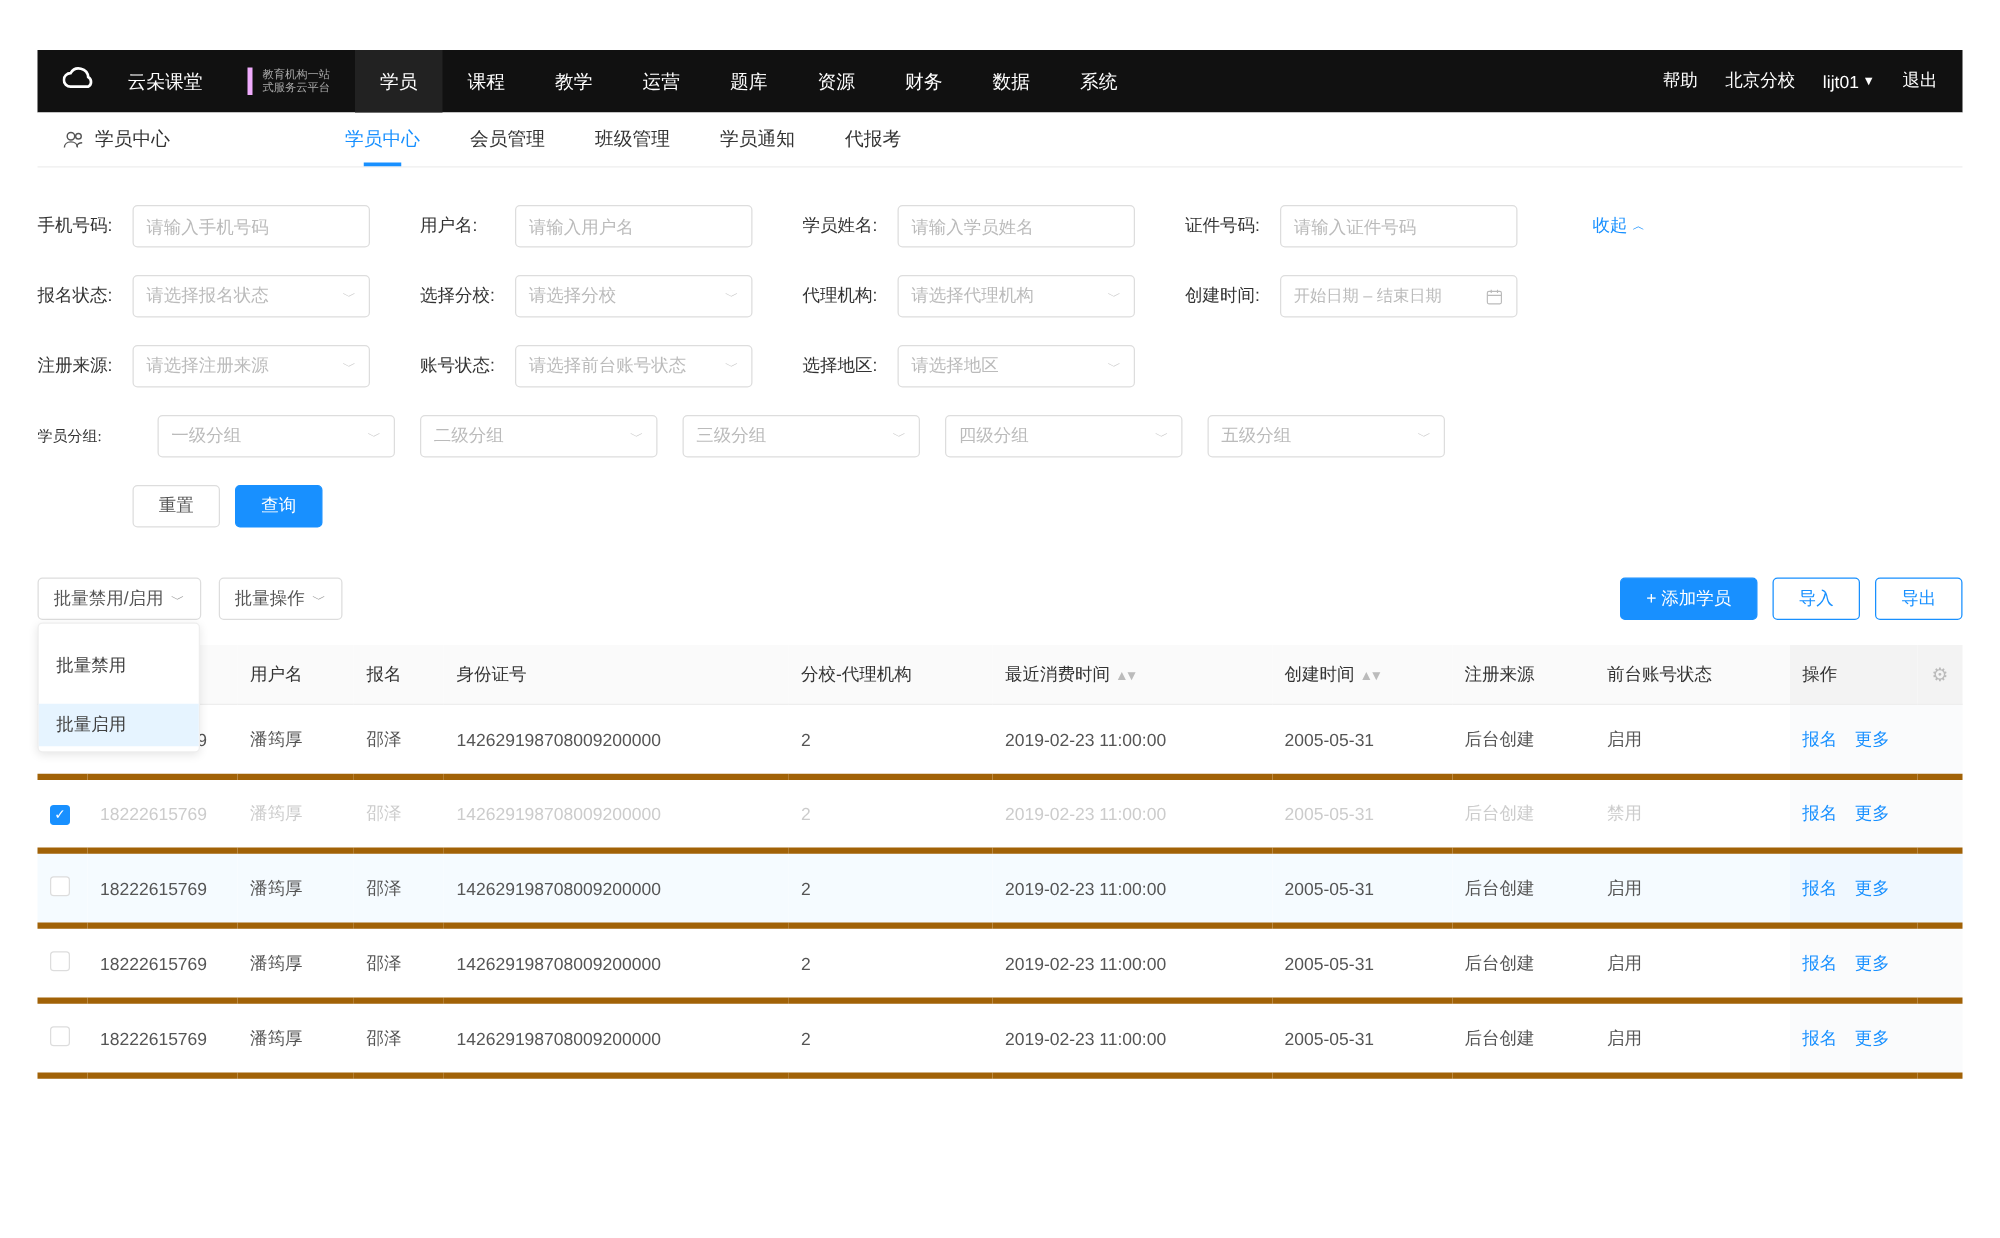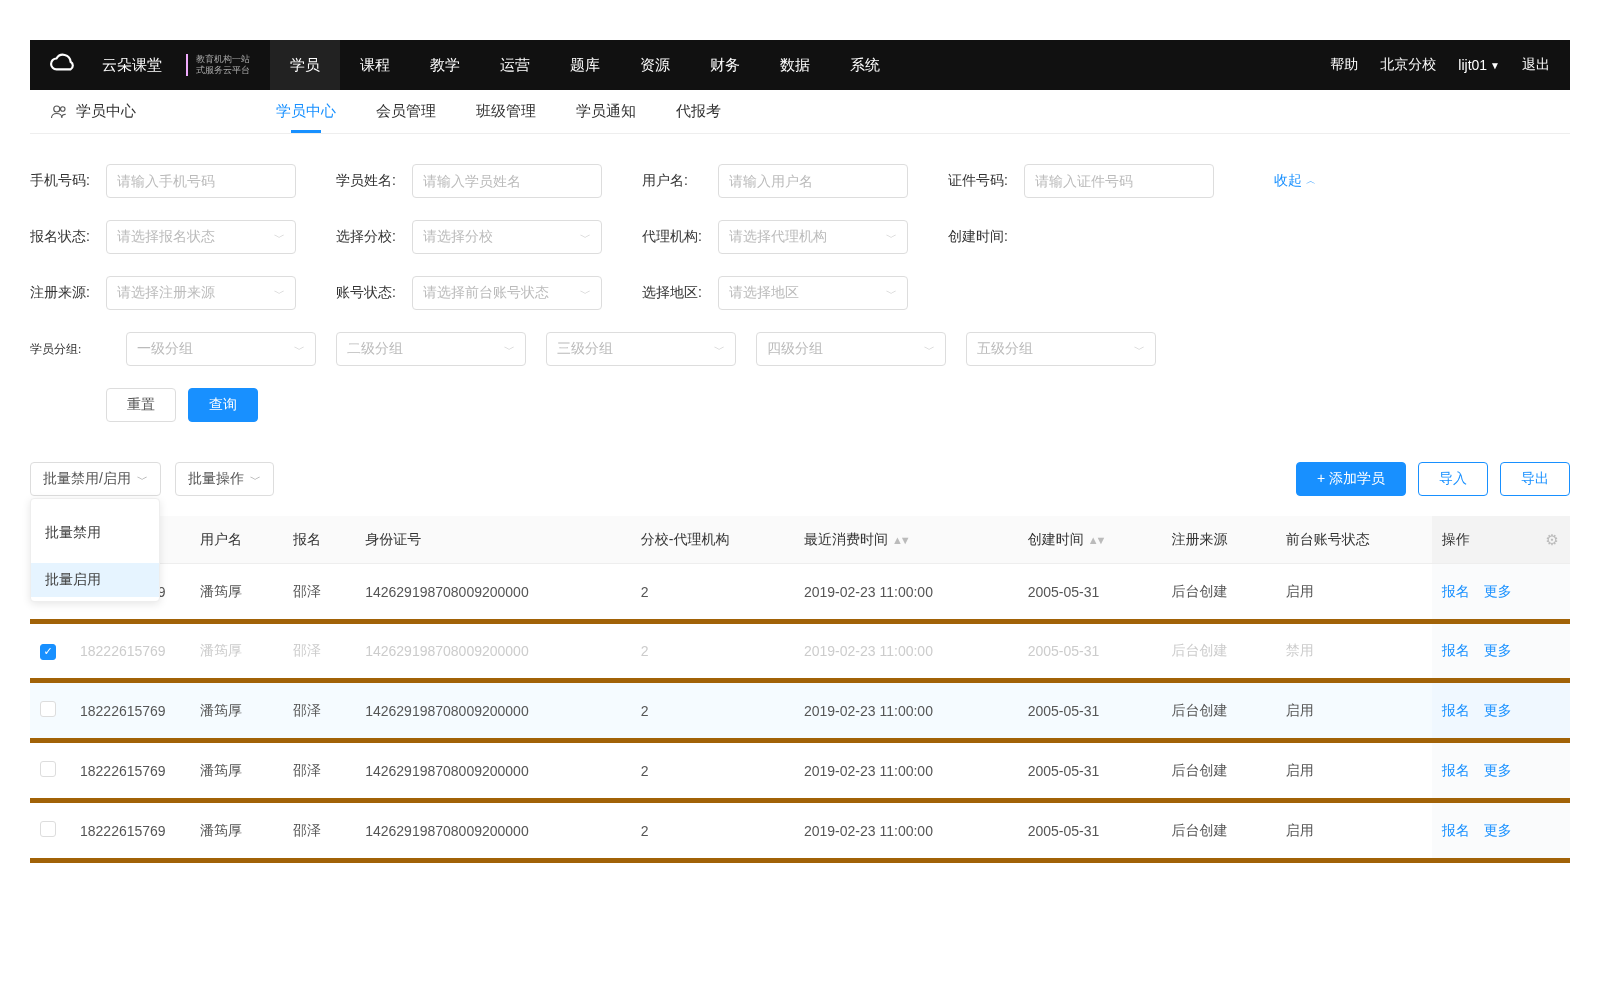--- a/index.html
+++ b/index.html
@@ -5,21 +5,21 @@
     * { margin: 0; padding: 0; box-sizing: border-box; font-family: -apple-system, "PingFang SC", "Microsoft YaHei", sans-serif; }
     body { background: #fff; color: #333; font-size: 14px; }
     .container { width: 1600px; margin: 0 auto; padding: 40px 30px; }
     
     
     .top-nav { background: #111; height: 50px; display: flex; align-items: center; padding: 0 20px; justify-content: space-between; }
     .top-nav-left { display: flex; align-items: center; height: 100%; }
     .logo { display: flex; align-items: center; color: #fff; font-size: 13px; padding-right: 20px; gap: 20px; }
     .logo-icon { width: 26px; height: 26px; margin-right: 6px; }
     .logo-text { font-size: 15px; font-weight: 500; }
-    .logo-sub { font-size: 9px; color: #aaa; border-left: 2px solid #f0abfc; padding-left: 8px; margin-left: 4px; line-height: 1.2; }
+    .logo-sub { font-size: 9px; color: #aaa; border-left: 4px solid #f0abfc; padding-left: 8px; margin-left: 16px; line-height: 1.2; }
     .top-nav-items { display: flex; height: 100%; }
     .top-nav-item { color: #fff; padding: 0 20px; display: flex; align-items: center; cursor: pointer; font-size: 15px; }
     .top-nav-item.active { background: #222; }
     .top-nav-right { display: flex; align-items: center; gap: 22px; }
     .top-nav-right-item { color: #fff; cursor: pointer; font-size: 14px; display: flex; align-items: center; }
     .caret-down { margin-left: 3px; font-size: 10px; }
     
     
     .sub-nav { background: #fff; height: 44px; display: flex; align-items: center; padding: 0 20px; border-bottom: 1px solid #eee; }
     .sub-nav-title { display: flex; align-items: center; color: #333; font-size: 15px; margin-right: 120px; }
@@ -133,26 +133,26 @@
       </div>
   </div>
 
   <div class="filter-form">
     <div class="filter-row">
       <div class="filter-item">
           <span class="filter-label">手机号码:</span>
           <input class="filter-input" placeholder="请输入手机号码" style="">
         </div>
       <div class="filter-item">
+          <span class="filter-label">用户名:</span>
+          <input class="filter-input" placeholder="请输入用户名" style="">
+        </div>
+      <div class="filter-item">
           <span class="filter-label">学员姓名:</span>
           <input class="filter-input" placeholder="请输入学员姓名" style="">
-        </div>
-      <div class="filter-item">
-          <span class="filter-label">用户名:</span>
-          <input class="filter-input" placeholder="请输入用户名" style="">
         </div>
       <div class="filter-item">
           <span class="filter-label">证件号码:</span>
           <input class="filter-input" placeholder="请输入证件号码" style="">
         </div>
       <span class="collapse-link">
           <span>收起</span>
           <span class="collapse-arrow">︿</span>
         </span>
     </div>
@@ -173,20 +173,27 @@
         </div>
       <div class="filter-item">
           <span class="filter-label">代理机构:</span>
           <div class="filter-select">
             <span>请选择代理机构</span>
             <span class="filter-select-arrow">﹀</span>
           </div>
         </div>
       <div class="filter-item">
           <span class="filter-label">创建时间:</span>
+          <div class="filter-date">
+            <span>开始日期 – 结束日期</span>
+            <svg width="15" height="15" viewBox="0 0 24 24" fill="none">
+              <rect x="3" y="5" width="18" height="16" rx="2" stroke="#bbb" stroke-width="1.5"></rect>
+              <path d="M3 10h18M8 3v4M16 3v4" stroke="#bbb" stroke-width="1.5"></path>
+            </svg>
+          </div>
         </div>
     </div>
     <div class="filter-row">
       <div class="filter-item">
           <span class="filter-label">注册来源:</span>
           <div class="filter-select">
             <span>请选择注册来源</span>
             <span class="filter-select-arrow">﹀</span>
           </div>
         </div>

